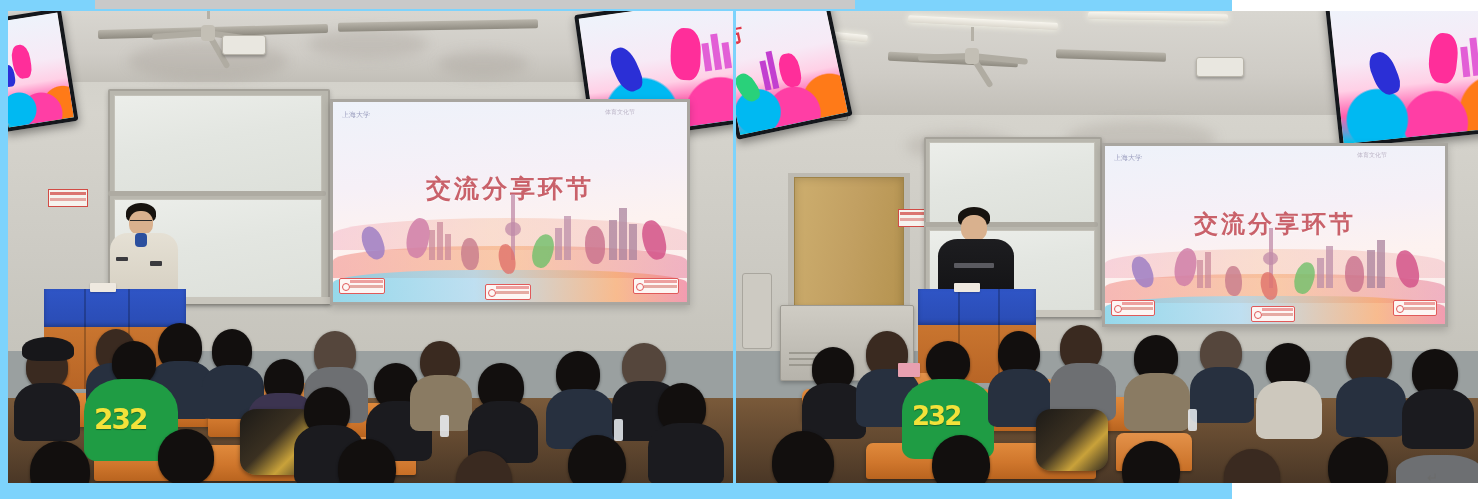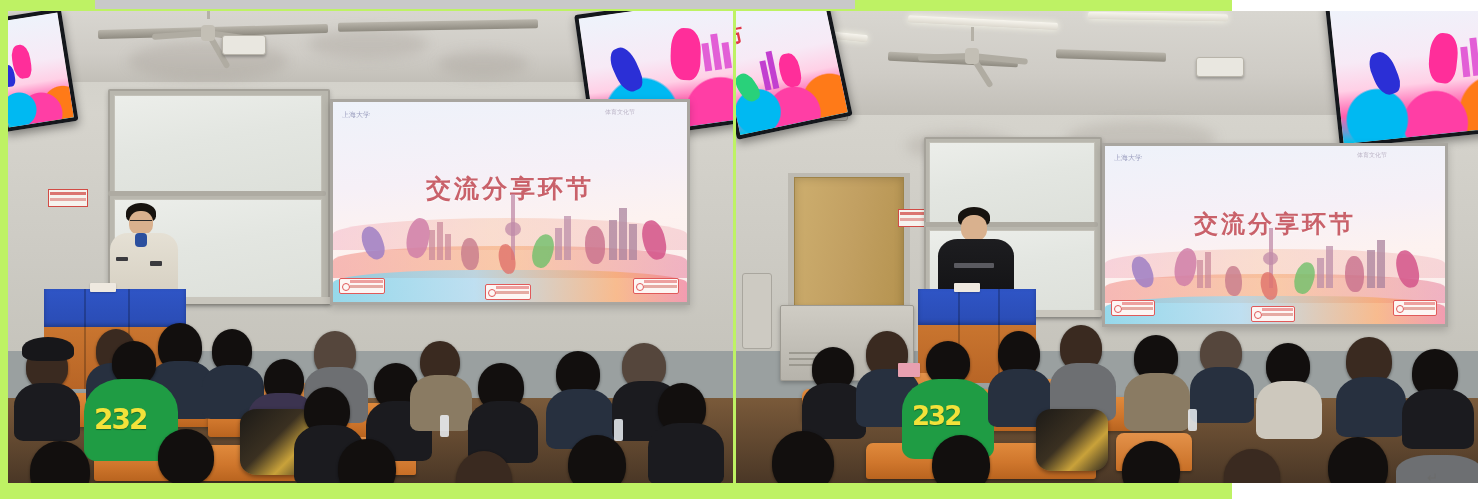--- a/index.html
+++ b/index.html
@@ -1,17 +1,17 @@
 <!DOCTYPE html>
 <html><head>
 <meta charset="utf-8">
 <style>
   html,body{margin:0;padding:0;background:#ffffff;}
   body{width:1478px;height:499px;overflow:hidden;font-family:"Liberation Sans",sans-serif;}
-  .page{position:relative;width:1232px;height:499px;background:#bef264;}
+  .page{position:relative;width:1232px;height:499px;background:#7dd3fc;}
 
   
   .top-strip{position:absolute;left:95px;top:0;width:760px;height:9px;background:#c9c9c9;}
 
   
   .photo{position:absolute;overflow:hidden;background:#9aa0a0;}
   #photo-left{left:8px;top:11px;width:725px;height:472px;}
   #photo-right{left:736px;top:11px;width:742px;height:472px;}
 
   

